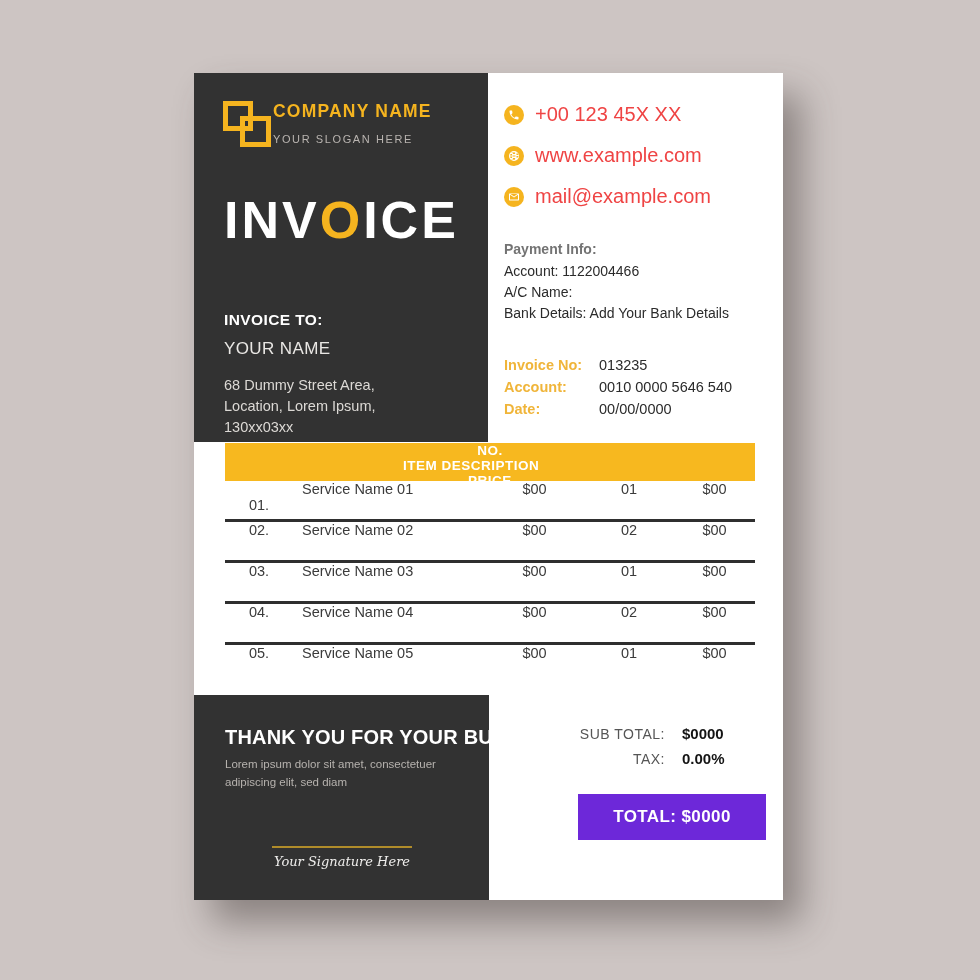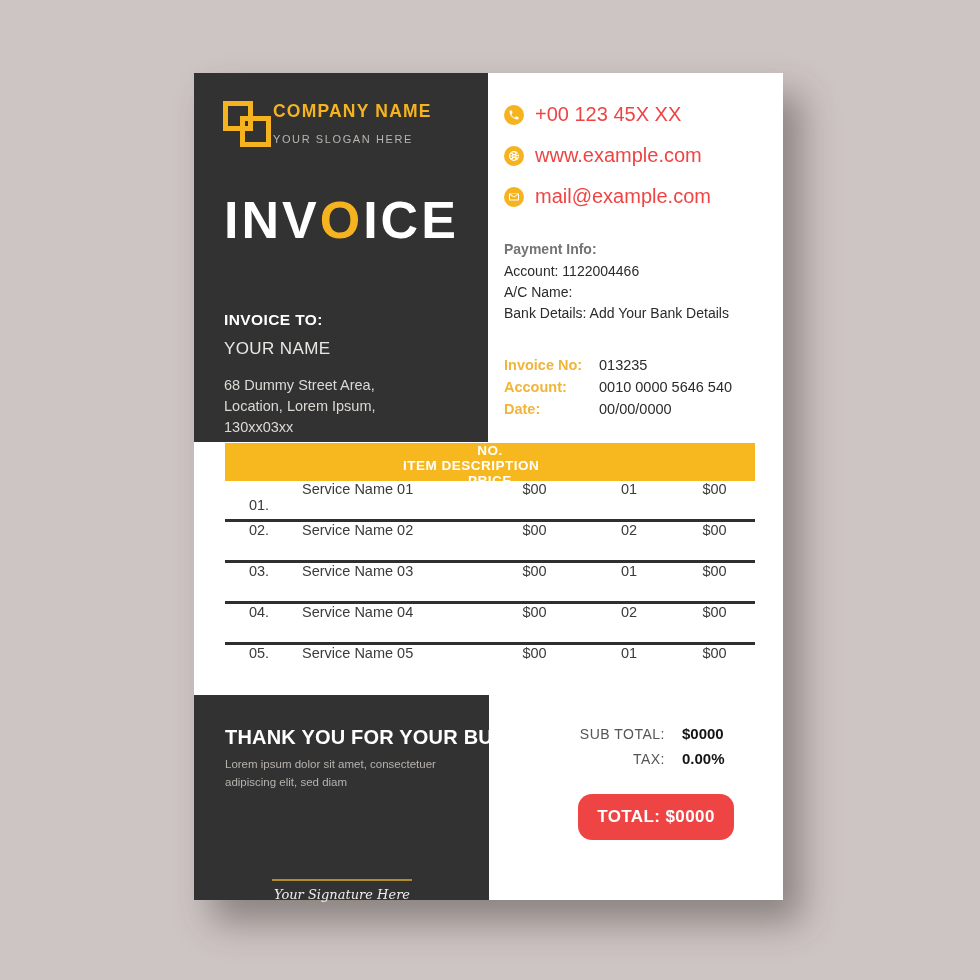--- a/index.html
+++ b/index.html
@@ -142,29 +142,29 @@
     display:flex; justify-content:flex-end; align-items:baseline;
     margin-bottom:8px;
   }
   .tot-k { color:#555555; font-size:14px; letter-spacing:.5px; }
   .tot-v {
     color:#141414; font-size:15px; font-weight:bold;
     width:84px; text-align:left; padding-left:17px;
   }
   .total-box {
     position:absolute; left:384px; top:721px;
-    width:156px; height:46px; background:#ef4444;
-    display:flex; align-items:center; justify-content:center;border-radius:14px;
+    width:188px; height:46px; background:#6d28d9;
+    display:flex; align-items:center; justify-content:center;
   }
   .total-box span {
     color:#ffffff; font-size:17px; font-weight:bold; letter-spacing:.4px;
   }
 
   
-  .sign { position:absolute; left:78px; top:773px; width:140px; text-align:center;margin-top:33px; }
+  .sign { position:absolute; left:78px; top:773px; width:140px; text-align:center; }
   .sign-line { height:2px; background:#b08c2a; width:100%; }
   .sign-txt {
     margin-top:6px; color:#efeeec; font-size:13px;
     font-family:"DejaVu Serif", serif; font-style:italic;
   }
 </style>
 </head>
 <body>
 
 <div id="sheet">

